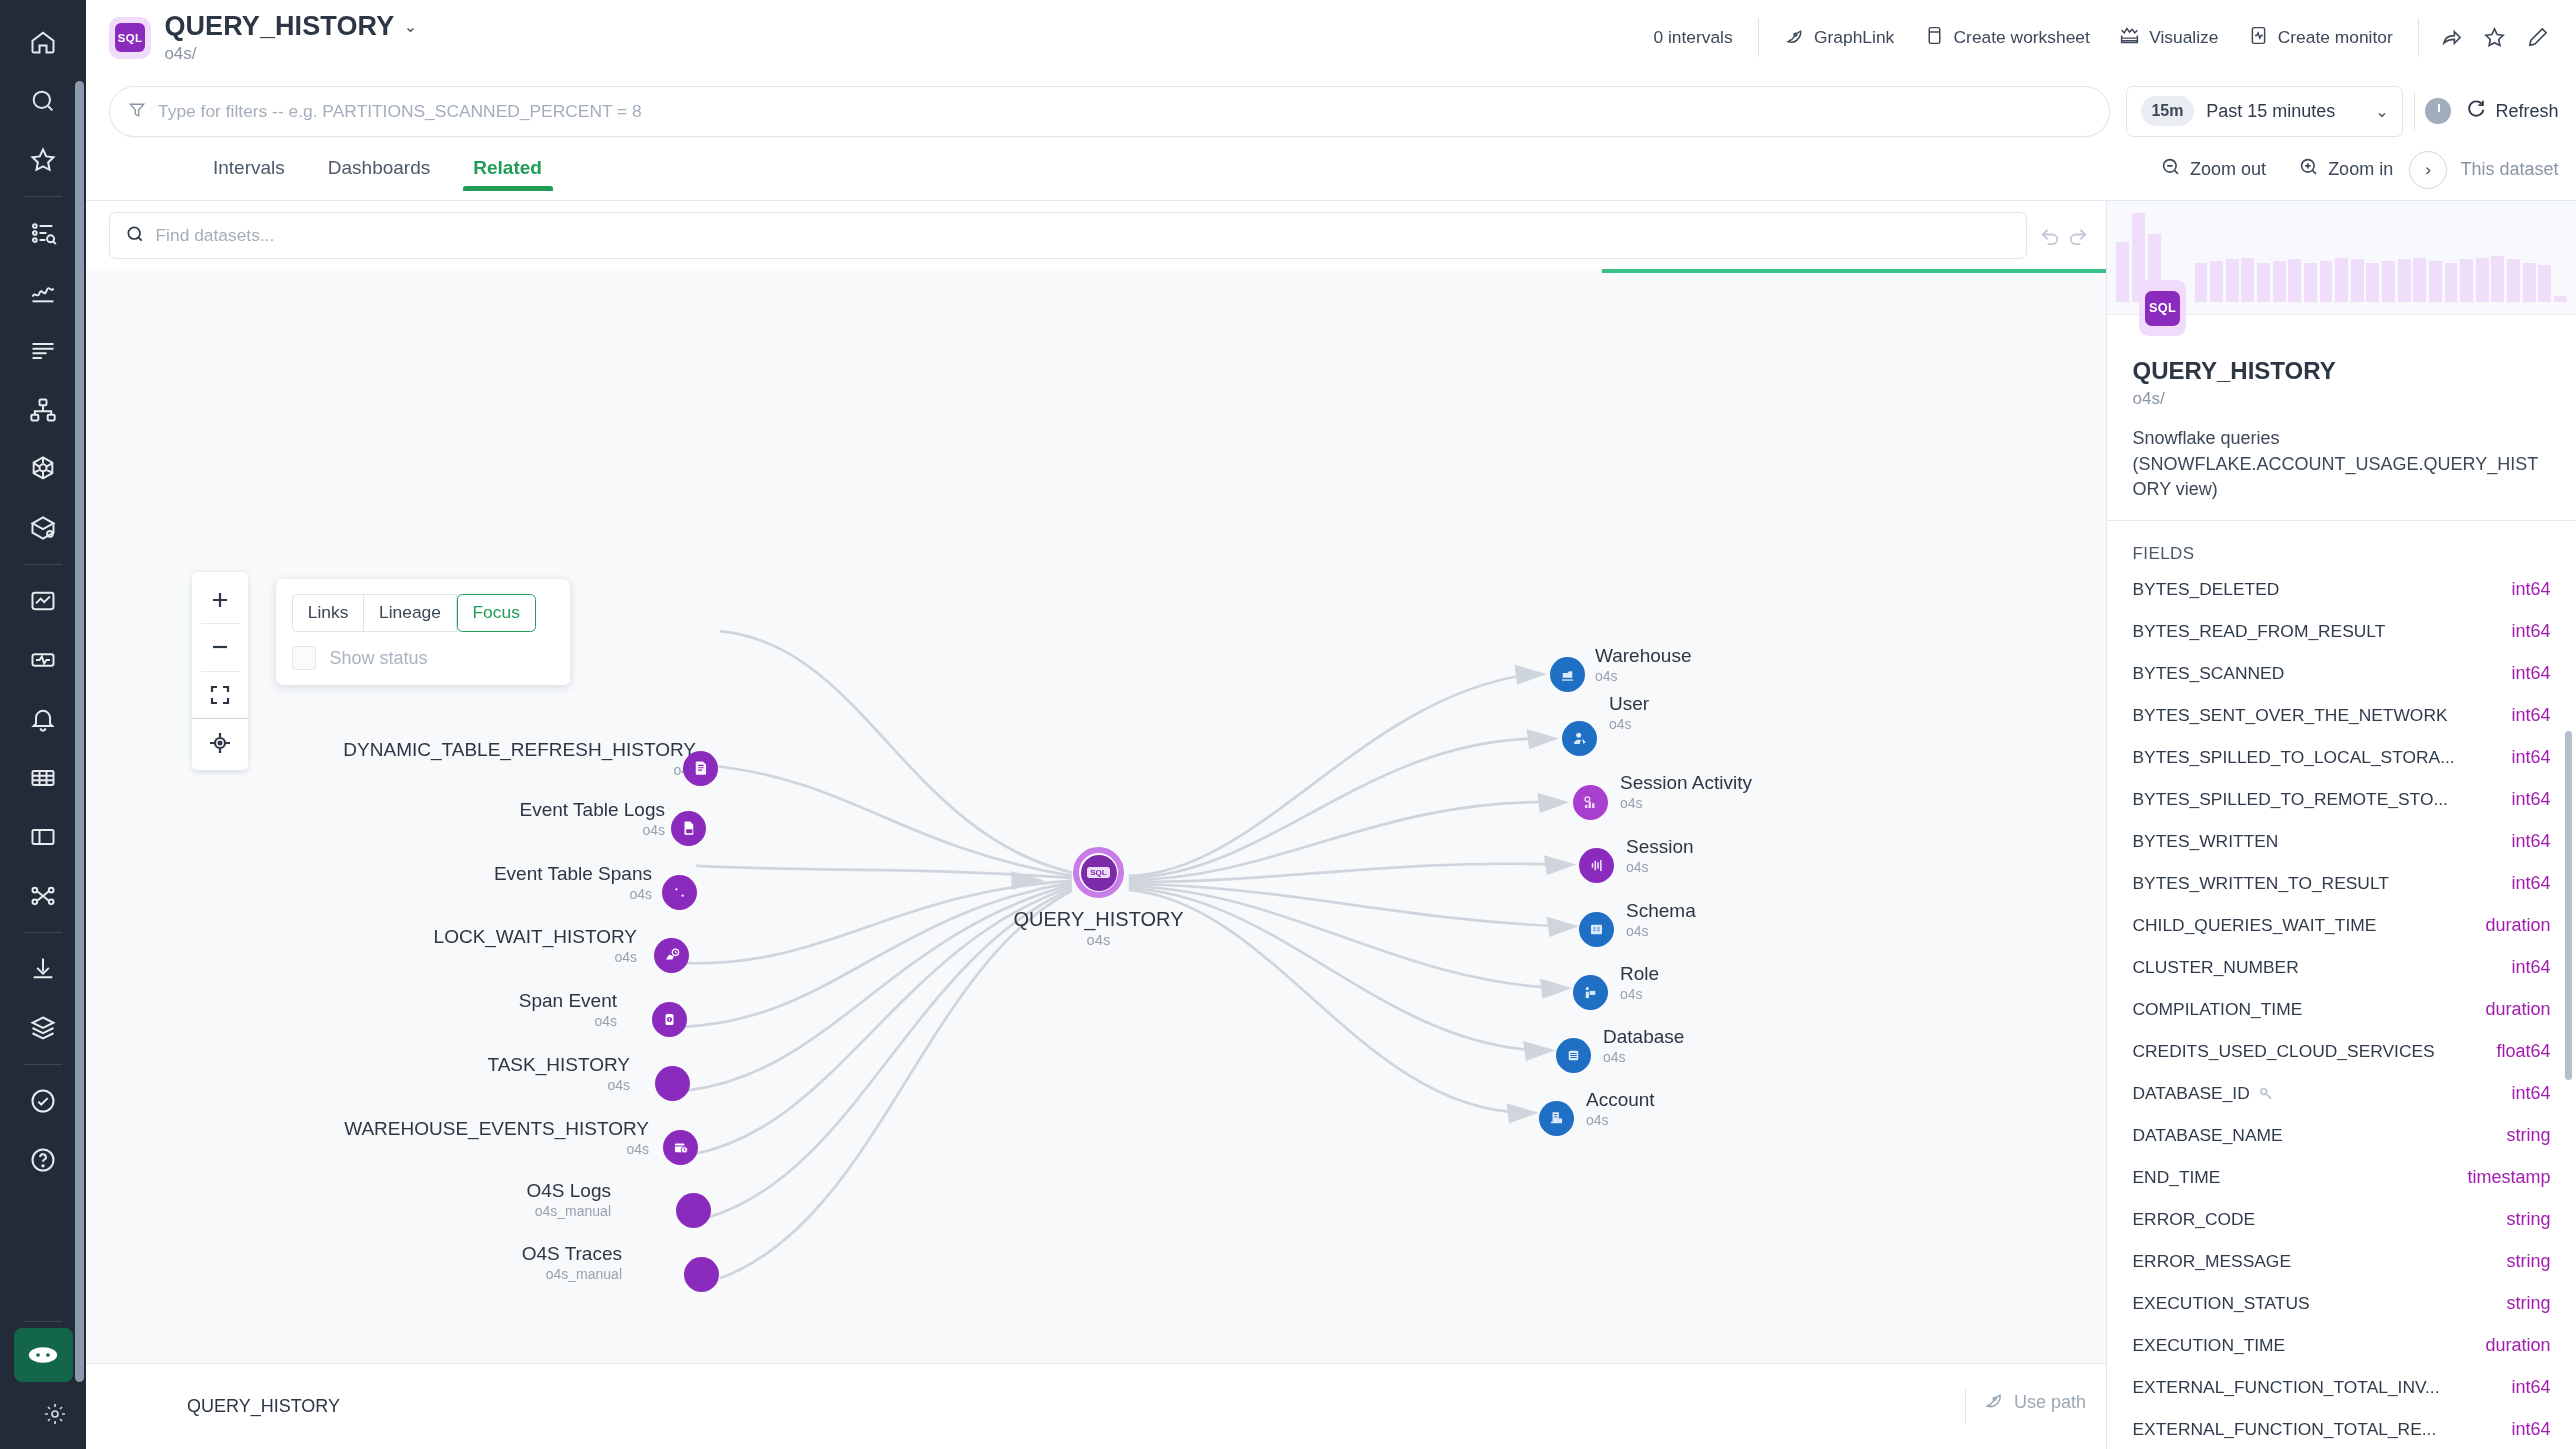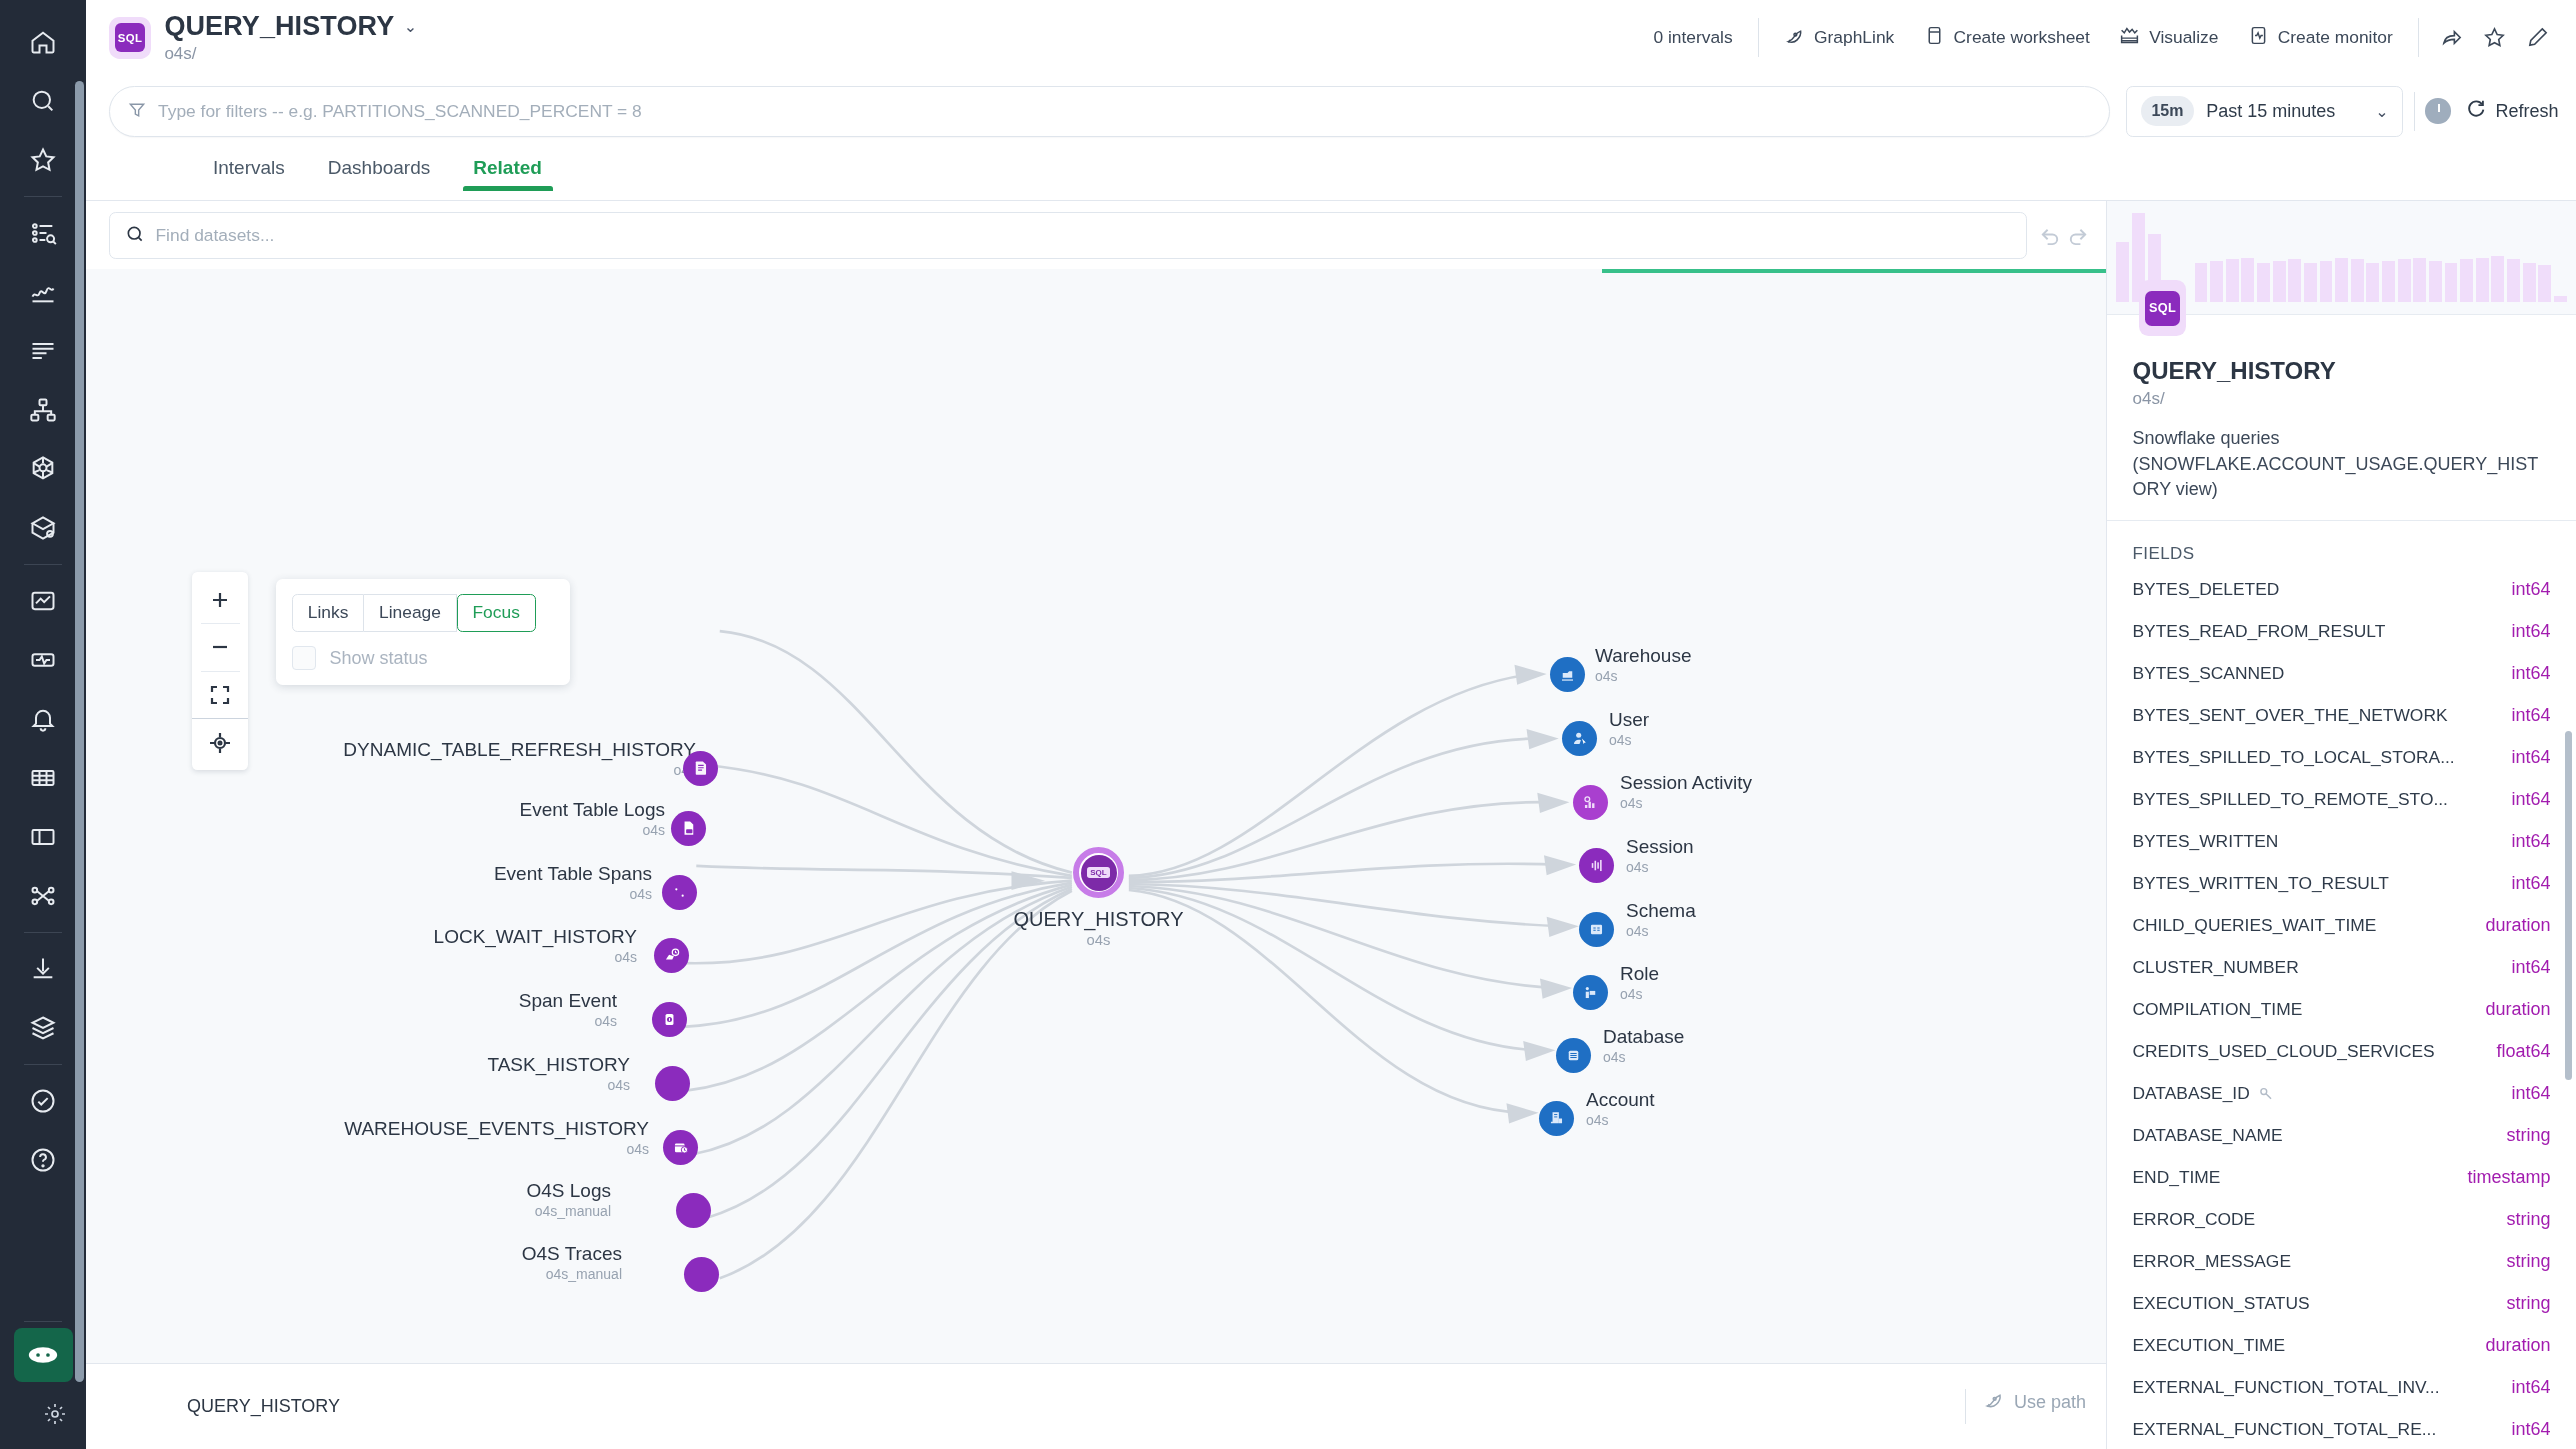--- a/index.html
+++ b/index.html
@@ -461,20 +461,38 @@
             </svg></span>
         <span>Refresh</span>
       </div>
     </div>
 
     <div class="tabsrow">
       <div class="tabs">
         <div class="tab">Intervals</div>
         <div class="tab">Dashboards</div>
         <div class="tab active">Related</div>
+      </div>
+      <div class="tabsrow-right">
+        <div class="zoomitem">
+          <span><svg viewBox="0 0 24 24">
+                <circle cx="11" cy="11" r="7"></circle>
+                <path d="M8 11h6M20 20l-3.6-3.6"></path>
+              </svg></span>
+          <span>Zoom out</span>
+        </div>
+        <div class="zoomitem">
+          <span><svg viewBox="0 0 24 24">
+                <circle cx="11" cy="11" r="7"></circle>
+                <path d="M8 11h6M11 8v6M20 20l-3.6-3.6"></path>
+              </svg></span>
+          <span>Zoom in</span>
+        </div>
+        <div class="circ-btn">›</div>
+        <div class="thisds">This dataset</div>
       </div>
     </div>
 
     <div class="body">
 
       <div class="canvascol">
 
         <div class="searchrow">
           <div class="searchbox">
             <span><svg viewBox="0 0 24 24">
@@ -702,21 +720,21 @@
             <div class="s">o4s</div>
           </div>
 
           <div class="node blue" style="left:1476px; top:452px; width:35px; height:35px;">
             <svg viewBox="0 0 24 24" width="19" height="19" fill="#dbe9fa">
                 <circle cx="11" cy="8" r="3.2"></circle>
                 <path d="M5 19c0-3.4 2.8-5.5 6-5.5 1 0 2 .2 2.8.6L12 19z"></path>
                 <path d="M15 12l5 5-2 .4-.6 2z" fill="#fff"></path>
               </svg>
           </div>
-          <div class="rlabel" style="left:1523px; top:440px;">
+          <div class="rlabel" style="left:1523px; top:424px;">
             <div class="t">User</div>
             <div class="s">o4s</div>
           </div>
 
           <div class="node violet" style="left:1487px; top:516px; width:35px; height:35px;">
             <svg viewBox="0 0 24 24" width="19" height="19" fill="#f0ddfa">
                 <path d="M5 15h3v4H5zM9.5 11h3v8h-3zM14 13h3v6h-3z"></path>
                 <circle cx="8" cy="8" r="3" fill="none" stroke="#f0ddfa" stroke-width="1.6"></circle>
               </svg>
           </div>

